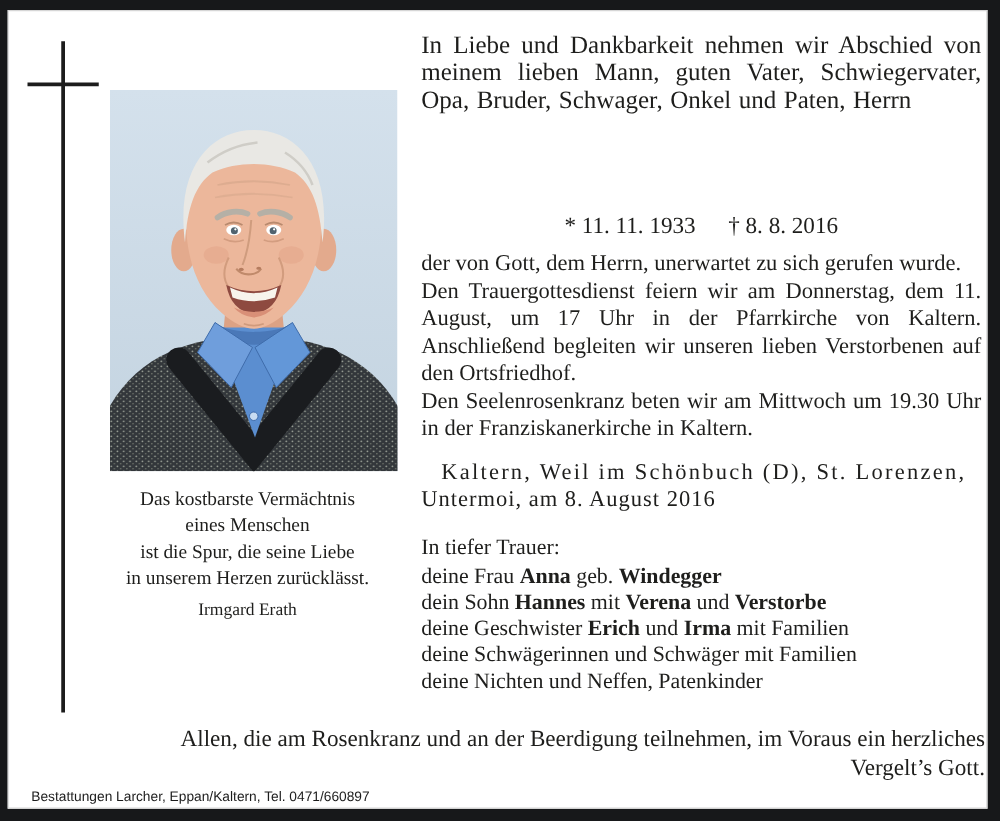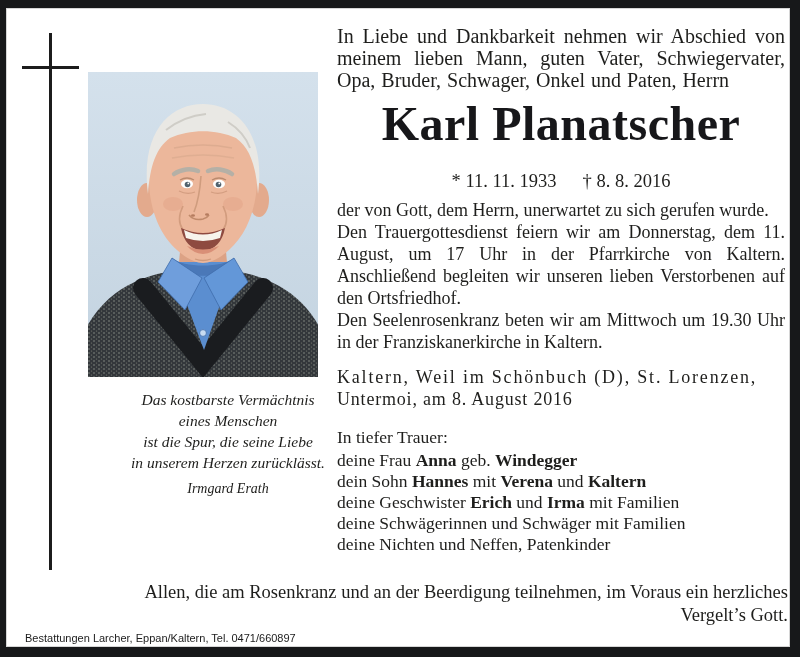--- a/index.html
+++ b/index.html
@@ -14,21 +14,21 @@
   }
   .abs { position:absolute; }
 
   .cross-stem { left:43px; top:25px; width:3px; height:537px; background:#1c1c1c; }
   .cross-bar  { left:16px; top:58px; width:57px; height:3px; background:#1c1c1c; }
 
   .photo { left:82px; top:64px; width:230px; height:305px; }
 
   .quote {
     left:44px; top:381px; width:296px; text-align:center;
-    font-style:italic; font-size:15.5px; line-height:21px;margin-left:30px;
+    font-size:15.5px; line-height:21px;
   }
   .quote-attrib { margin-top:5px; font-size:14px; }
 
   .intro {
     left:331px; top:17px; width:448px;
     font-size:20px; line-height:22px; text-align:justify; word-spacing:0.05em;
   }
   .name {
     left:331px; top:90px; width:448px; text-align:center;
     font-size:48px; font-weight:bold; line-height:52px; letter-spacing:0.5px;
@@ -40,21 +40,21 @@
   }
   .dates .birth { margin-right:26px; }
 
   .bodytext {
     left:331px; top:191px; width:448px;
     font-size:18px; line-height:22px; text-align:justify;
   }
   .bodytext p { margin:0; }
 
   .places { left:331px; top:358px; width:452px; font-size:18px; line-height:22px; }
-  .places .l1 { letter-spacing:1.8px; white-space:nowrap; }
+  .places .l1 { letter-spacing:1.8px; white-space:nowrap;text-align:center; }
   .places .l2 { letter-spacing:0.8px; }
 
   .mourning { left:331px; top:419px; width:460px; font-size:17.5px; line-height:21px; }
   .mourning-header { margin-bottom:2px; }
   .b { font-weight:bold; }
 
   .closing { left:82px; top:573px; width:700px; font-size:18.5px; line-height:23px;text-align:right; }
 
   .footer {
     left:19px; bottom:3px;
@@ -143,42 +143,41 @@
     <div class="abs quote">
       <div>Das kostbarste Vermächtnis</div>
       <div>eines Menschen</div>
       <div>ist die Spur, die seine Liebe</div>
       <div>in unserem Herzen zurücklässt.</div>
       <div class="quote-attrib">Irmgard Erath</div>
     </div>
 
     <div class="abs intro">In Liebe und Dankbarkeit nehmen wir Abschied von meinem lieben Mann, guten Vater, Schwiegervater, Opa, Bruder, Schwager, Onkel und Paten, Herrn</div>
 
-    <h1 class="abs name" style="margin:0">Karl Planatscher</h1>
 
     <div class="abs dates">
       <span class="birth">* 11. 11. 1933</span><span>† 8. 8. 2016</span>
     </div>
 
     <div class="abs bodytext">
       <p>der von Gott, dem Herrn, unerwartet zu sich gerufen wurde.</p>
       <p>Den Trauergottesdienst feiern wir am Donnerstag, dem 11. August, um 17 Uhr in der Pfarrkirche von Kaltern. Anschließend begleiten wir unseren lieben Verstorbe­nen auf den Ortsfriedhof.</p>
       <p>Den Seelenrosenkranz beten wir am Mittwoch um 19.30 Uhr in der Franziskanerkirche in Kaltern.</p>
     </div>
 
     <div class="abs places">
       <div class="l1">Kaltern, Weil im Schönbuch (D), St. Lorenzen,</div>
       <div class="l2">Untermoi, am 8. August 2016</div>
     </div>
 
     <div class="abs mourning">
       <div class="mourning-header">In tiefer Trauer:</div>
       <div>
           <div><span>deine Frau </span><span class="b">Anna</span><span> geb. </span><span class="b">Windegger</span></div>
-          <div><span>dein Sohn </span><span class="b">Hannes</span><span> mit </span><span class="b">Verena</span><span> und </span><span class="b">Kaltern</span></div>
+          <div><span>dein Sohn </span><span class="b">Hannes</span><span> mit </span><span class="b">Verena</span><span> und </span><span class="b">Verstorbe</span></div>
           <div><span>deine Geschwister </span><span class="b">Erich</span><span> und </span><span class="b">Irma</span><span> mit Familien</span></div>
           <div><span>deine Schwägerinnen und Schwäger mit Familien</span></div>
           <div><span>deine Nichten und Neffen, Patenkinder</span></div>
         </div>
     </div>
 
     <div class="abs closing">Allen, die am Rosenkranz und an der Beerdigung teilnehmen, im Voraus ein herzliches Vergelt’s Gott.</div>
 
     <div class="abs footer">Bestattungen Larcher, Eppan/Kaltern, Tel. 0471/660897</div>
 

